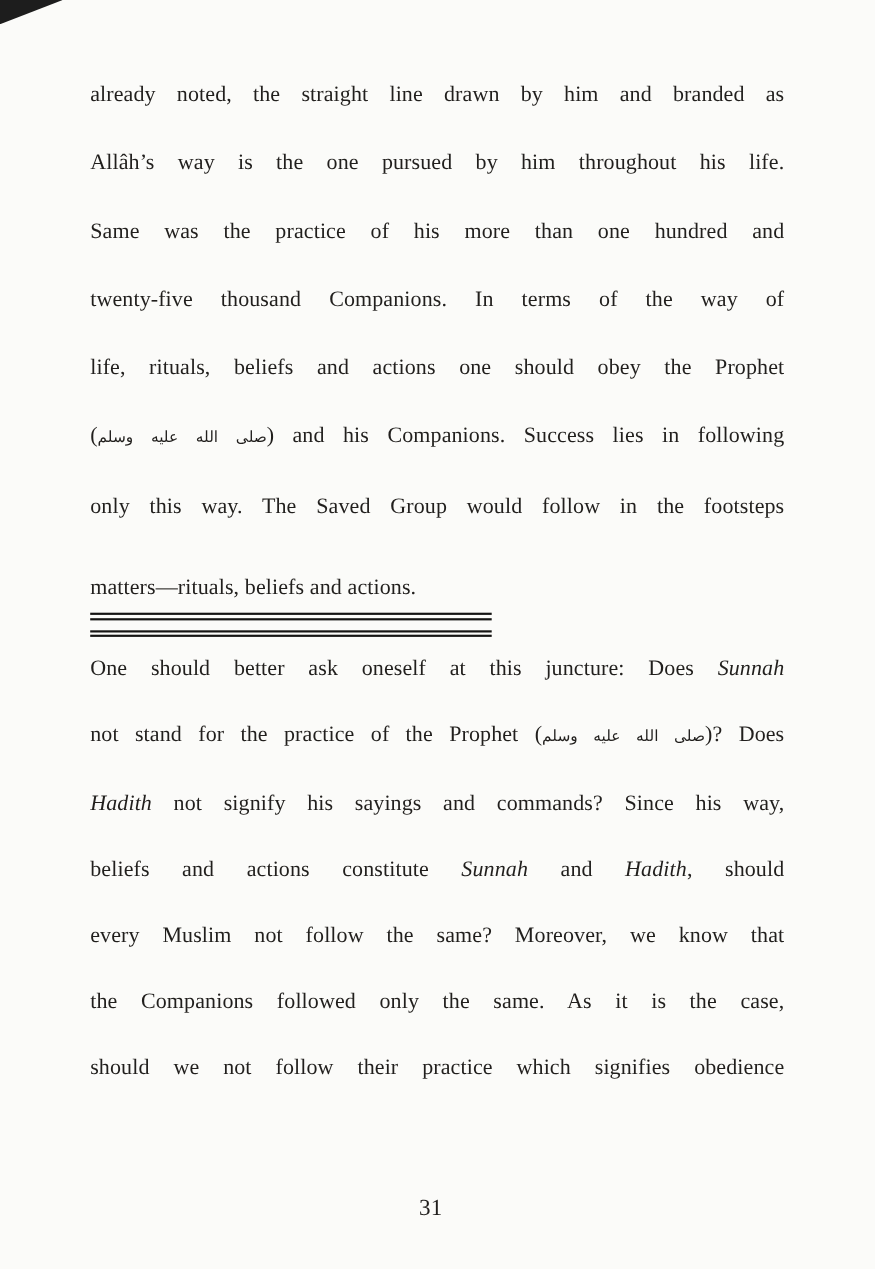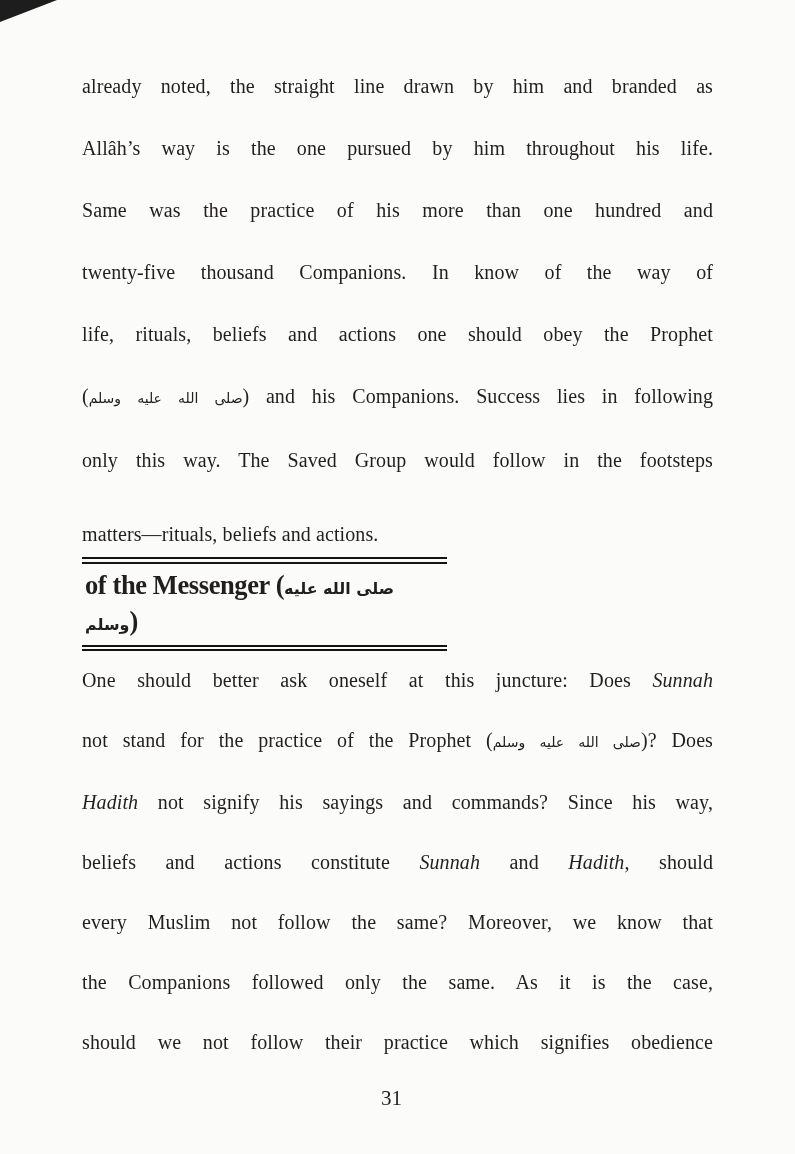--- a/index.html
+++ b/index.html
@@ -80,31 +80,30 @@
 <div class="page">
 
   <div class="corner"></div>
 
   <div class="content">
 
     <div class="para p1">
         <div class="tline"><span>already noted, the straight line drawn by him and branded as</span></div>
         <div class="tline"><span>Allâh’s way is the one pursued by him throughout his life.</span></div>
         <div class="tline"><span>Same was the practice of his more than one hundred and</span></div>
-        <div class="tline"><span>twenty-five thousand Companions. In know of the way of</span></div>
+        <div class="tline"><span>twenty-five thousand Companions. In terms of the way of</span></div>
         <div class="tline"><span>life, rituals, beliefs and actions one should obey the Prophet</span></div>
         <div class="tline"><span>(</span><span class="ar">صلى الله عليه وسلم</span><span>) and his Companions. Success lies in following</span></div>
         <div class="tline"><span>only this way. The Saved Group would follow in the footsteps</span></div>
         <div class="tline last"><span>matters—rituals, beliefs and actions.</span></div>
       </div>
 
     <div class="heading-block">
       <div class="rule"></div>
       <div class="heading">
-          <div class="hline"><span>of the Messenger (</span><span class="ar">صلى الله عليه وسلم</span><span>)</span></div>
         </div>
       <div class="rule"></div>
     </div>
 
     <div class="para p2">
         <div class="tline"><span>One should better ask oneself at this juncture: Does </span><span class="it">Sunnah</span></div>
         <div class="tline"><span>not stand for the practice of the Prophet (</span><span class="ar">صلى الله عليه وسلم</span><span>)? Does</span></div>
         <div class="tline"><span class="it">Hadith</span><span> not signify his sayings and commands? Since his way,</span></div>
         <div class="tline"><span>beliefs and actions constitute </span><span class="it">Sunnah</span><span> and </span><span class="it">Hadith</span><span>, should</span></div>
         <div class="tline"><span>every Muslim not follow the same? Moreover, we know that</span></div>

